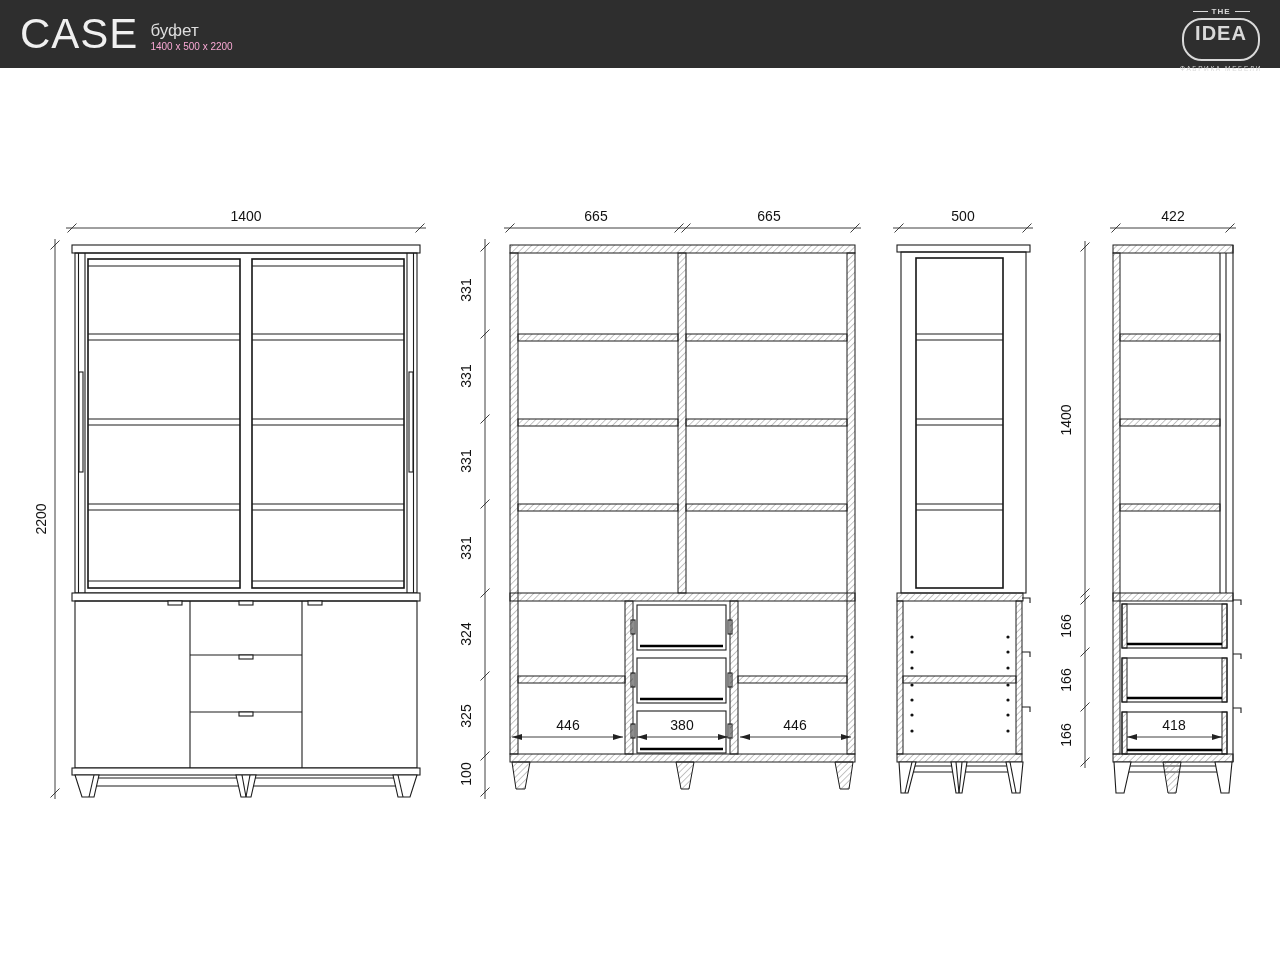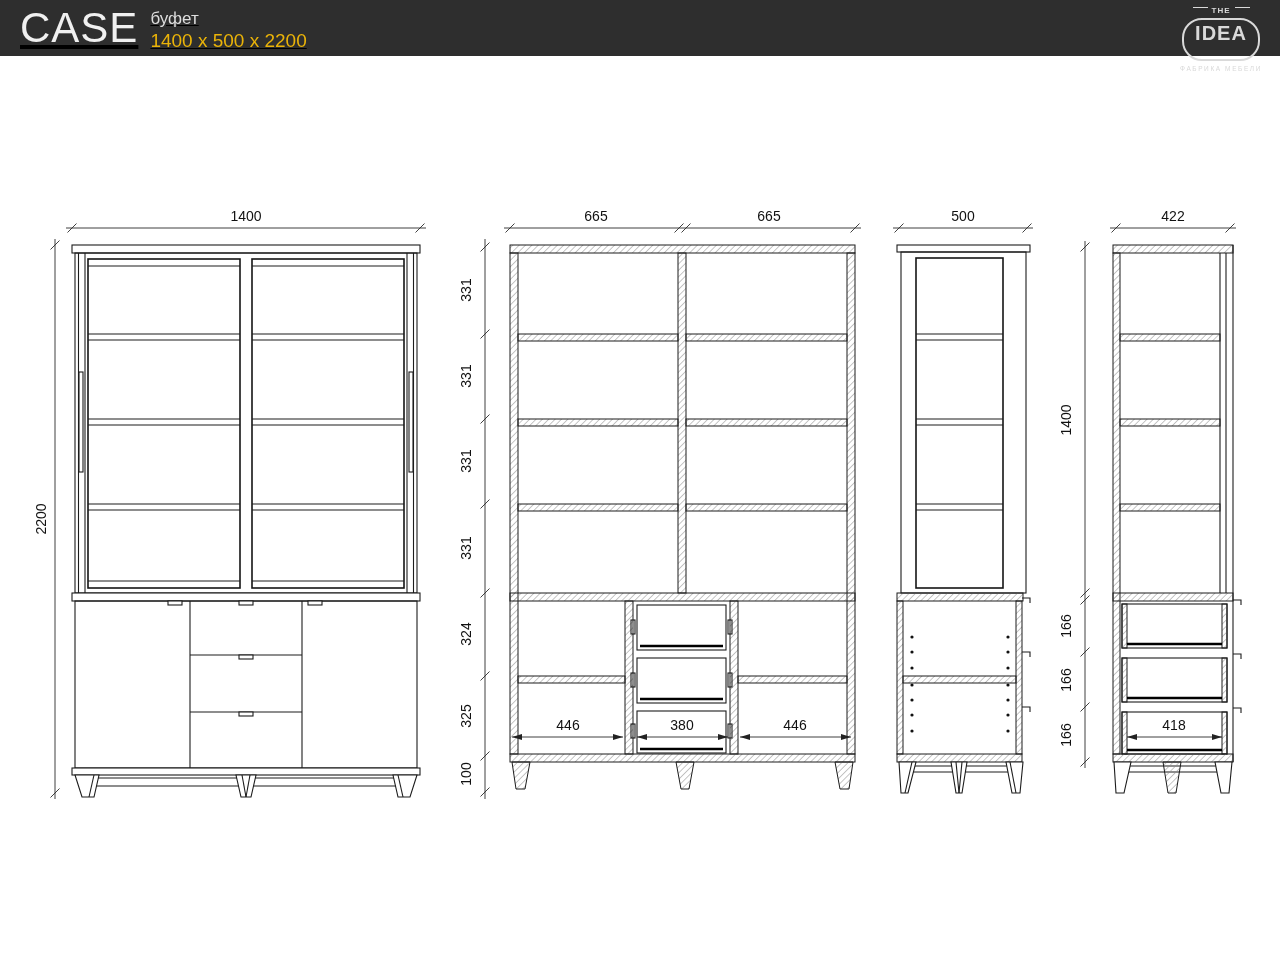--- a/index.html
+++ b/index.html
@@ -1,31 +1,31 @@
 <!DOCTYPE html>
 <html><head>
 <meta charset="utf-8">
 <style>
   html,body{margin:0;padding:0;background:#ffffff;width:1280px;height:960px;overflow:hidden;
             font-family:"Liberation Sans", sans-serif;}
   .stage{position:relative;width:1280px;height:960px;background:#fff;}
 
   
-  .hdr{position:absolute;left:0;top:0;width:1280px;height:56px;background:#2e2e2e;
-       display:flex;align-items:center;text-decoration:underline;}
+  .hdr{position:absolute;left:0;top:0;width:1280px;height:68px;background:#2e2e2e;
+       display:flex;align-items:center;}
   .hdr-left{display:flex;align-items:center;padding-left:20px;color:#ececec;}
   .hdr-name{font-size:42px;font-weight:300;letter-spacing:1px;line-height:1;color:#f0f0f0;}
   .hdr-sub{margin-left:12px;display:flex;flex-direction:column;justify-content:center;
            color:#dedede;margin-top:6px;}
   .hdr-type{font-size:17px;line-height:1.15;}
-  .hdr-size{font-size:19px;line-height:1.25;color:#eab308;}
+  .hdr-size{font-size:10px;line-height:1.25;color:#f9a8d4;}
 
   .logo{position:absolute;right:16px;top:7px;width:86px;display:flex;flex-direction:column;
         align-items:center;color:#d9d9d9;}
-  .logo-the-row{display:flex;gap:4px;height:9px;}
+  .logo-the-row{display:flex;align-items:center;gap:4px;height:9px;}
   .logo-the-row .bar{width:15px;height:1px;background:#d9d9d9;}
   .logo-the{font-size:8px;font-weight:bold;letter-spacing:1px;line-height:1;}
   .logo-oval{margin-top:2px;border:2px solid #d9d9d9;border-radius:20px;
              padding:3px 11px 16px 11px;font-size:20px;font-weight:bold;letter-spacing:1px;
              line-height:1;}
   .logo-tag{margin-top:4px;font-size:6.5px;letter-spacing:1.6px;white-space:nowrap;}
 
   
   svg{position:absolute;left:0;top:0;}
   .s  {stroke:#1c1c1c;stroke-width:1.1;fill:none;}

